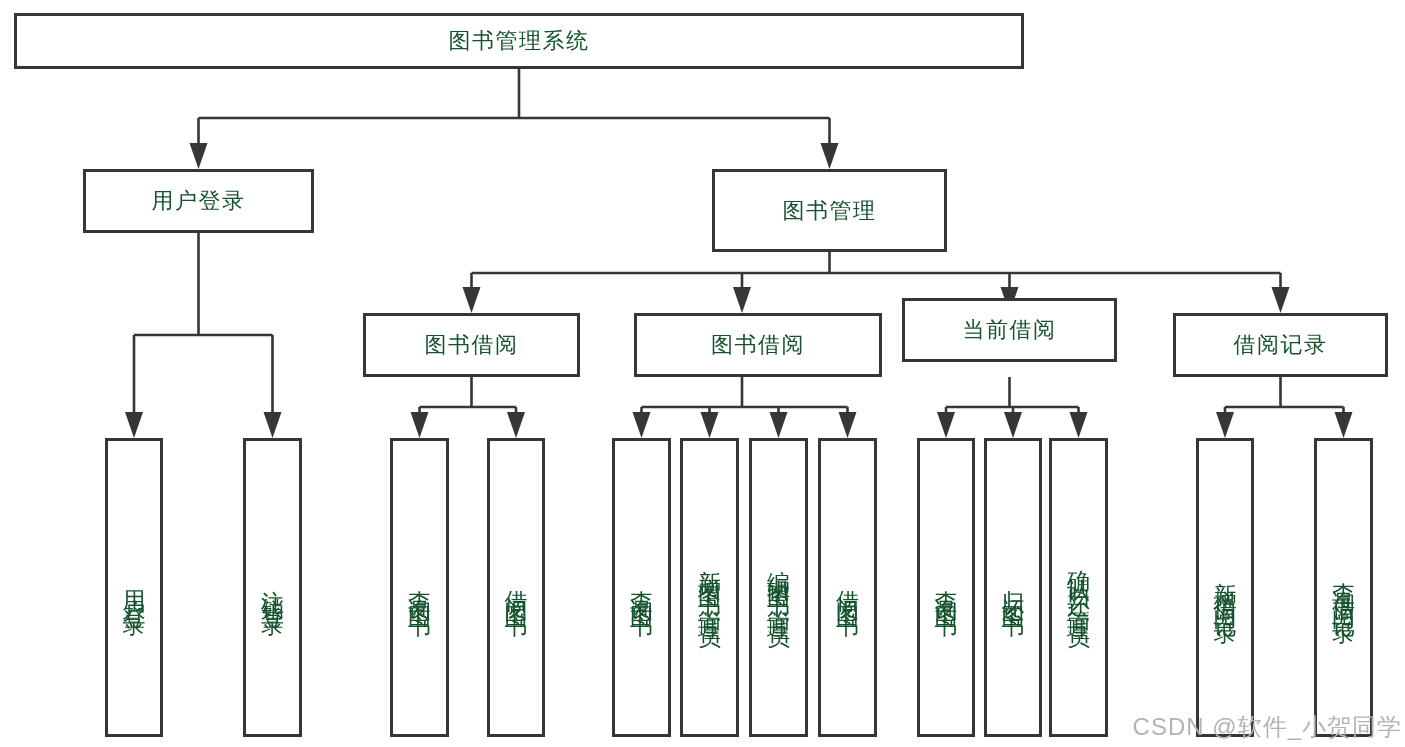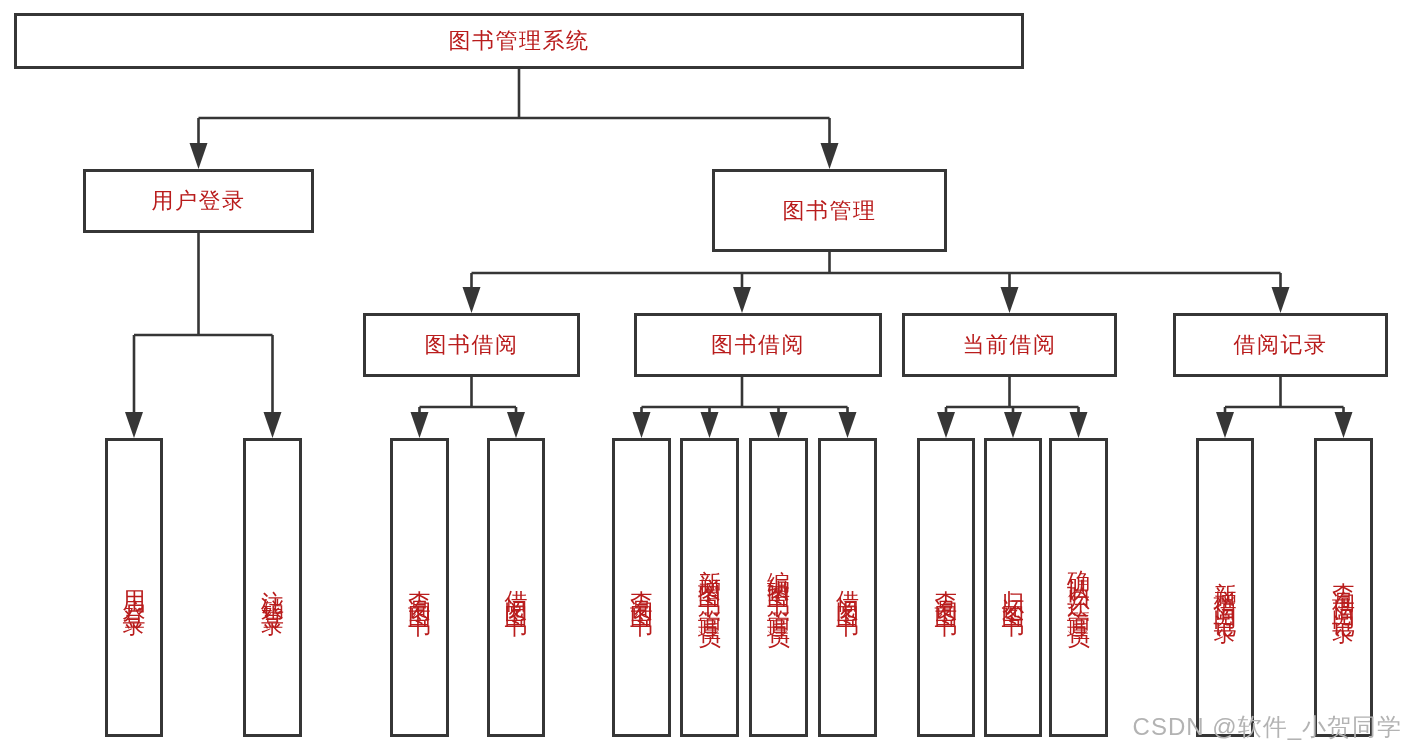--- a/index.html
+++ b/index.html
@@ -17,21 +17,21 @@
     z-index: 0;
   }
   .node {
     position: absolute;
     box-sizing: border-box;
     border: 3px solid #363636;
     background: #ffffff;
     display: flex;
     align-items: center;
     justify-content: center;
-    color: #b91c1c;
+    color: #14532d;
     z-index: 1;
   }
   .hnode { font-size: 22px; letter-spacing: 1.5px; }
   .leaf  { font-size: 23px; }
   .leaf .vtext {
     writing-mode: vertical-rl;
     text-orientation: mixed;
     letter-spacing: 8px;
     line-height: 1;
     white-space: nowrap;
@@ -94,21 +94,21 @@
   <div class="node hnode" style="left:712px;top:169px;width:235px;height:83px">
     <span>图书管理</span>
   </div>
 
   <div class="node hnode" style="left:363px;top:313px;width:217px;height:64px">
     <span>图书借阅</span>
   </div>
   <div class="node hnode" style="left:634px;top:313px;width:248px;height:64px">
     <span>图书借阅</span>
   </div>
-  <div class="node hnode" style="left:902px;top:313px;width:215px;height:64px">
+  <div class="node hnode" style="left:902px;top:298px;width:215px;height:64px">
     <span>当前借阅</span>
   </div>
   <div class="node hnode" style="left:1173px;top:313px;width:215px;height:64px">
     <span>借阅记录</span>
   </div>
 
   <div class="node leaf" style="left:105px;top:438px;width:58px;height:299px">
     <span class="vtext">用户登录</span>
   </div>
   <div class="node leaf" style="left:243px;top:438px;width:59px;height:299px">

